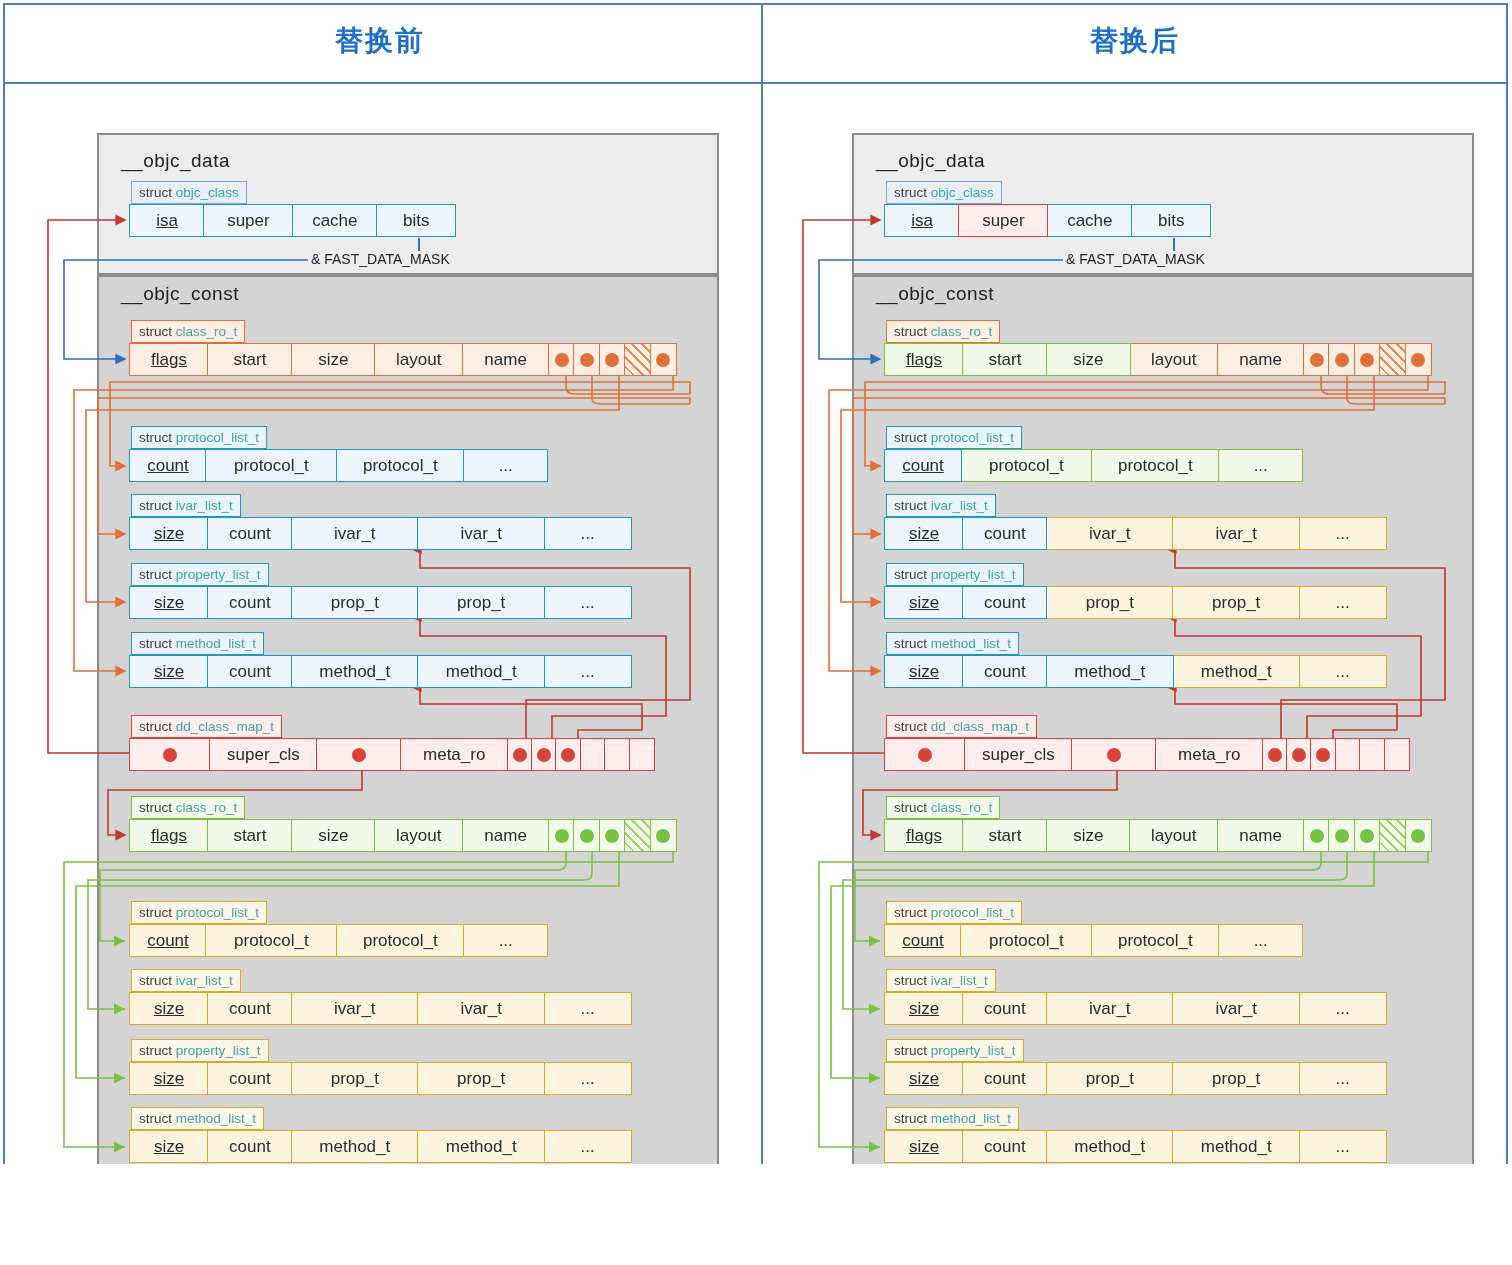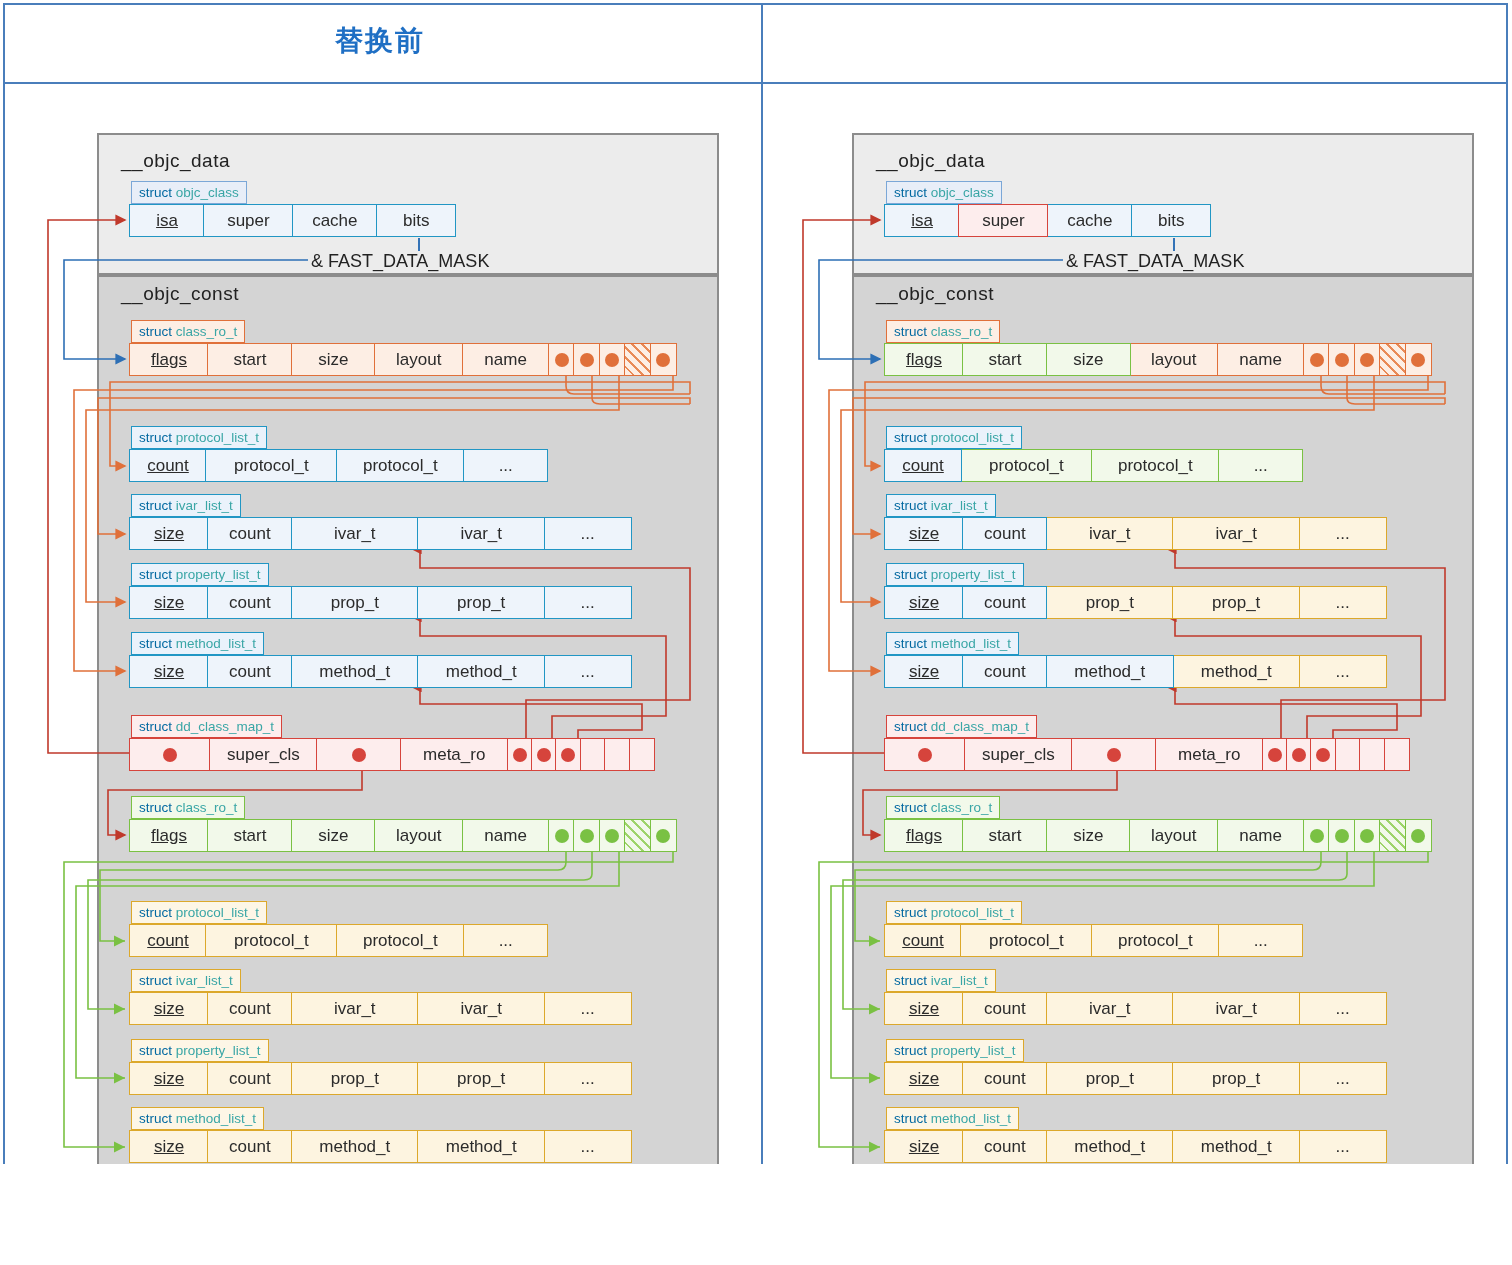--- a/index.html
+++ b/index.html
@@ -18,21 +18,21 @@
 
   
   .memblock{position:absolute;box-sizing:border-box;border:2px solid #8c8c8c;}
   .objc-data{background:#ececec;}
   .objc-const{background:#d4d4d4;}
   .memlabel{position:absolute;font-size:19px;color:#222;letter-spacing:.5px;}
 
   
   .tag{position:absolute;box-sizing:border-box;height:23px;line-height:21px;
        font-size:13.5px;padding:0 7px;border-width:1px;border-style:solid;white-space:nowrap;z-index:6;}
-  .tag .kw{color:#0369a1;text-align:right;}
+  .tag .kw{color:#404040;text-align:right;}
   .tag .ty{color:#3aa6a6;}
 
   
   .row{position:absolute;display:flex;height:33px;z-index:5;}
   .cell{box-sizing:border-box;border-width:1.6px;border-style:solid;margin-left:-1.6px;
         display:flex;align-items:center;justify-content:center;
         font-size:17px;color:#2b2b2b;white-space:nowrap;}
   .cell:first-child{margin-left:0;text-decoration:underline;}
 
   
@@ -49,37 +49,38 @@
   .b-bluehdr{border-color:#2196c4;background:#eaf2fb;}
 
   .dot{width:14px;height:14px;border-radius:50%;}
   .dot-o{background:#e0703a;}
   .dot-g{background:#7ac143;}
   .dot-r{background:#d6443c;}
 
   .hatch{background-image:repeating-linear-gradient(45deg,transparent 0 5px,#e98a56 5px 7px);}
   .hatch-g{background-image:repeating-linear-gradient(45deg,transparent 0 5px,#9ed46a 5px 7px);}
 
-  .masklabel{position:absolute;font-size:18px;background:#ececec;padding:0 3px;color:#222;z-index:7;}
+  .masklabel{position:absolute;font-size:14px;background:#ececec;padding:0 3px;color:#222;z-index:7;}
 
   svg.wires{position:absolute;left:0;top:0;width:1512px;height:1265px;overflow:visible;pointer-events:none;z-index:2;}
   svg.wires path,svg.wires line{fill:none;}
 
   .watermark{position:absolute;right:28px;top:1192px;font-size:15px;color:#b6b6b6;letter-spacing:1px;}
 </style>
 </head>
 <body>
 
 <div id="root">
 
   <div class="frame"></div>
   <div class="hdr-sep"></div>
   <div class="col-sep"></div>
 
   <div class="panel-title pt-left">替换前</div>
+  <div class="panel-title pt-right">替换后</div>
 
   <svg class="wires">
     <defs>
       <marker id="ar-red" markerWidth="7" markerHeight="7" refX="6" refY="3.5" orient="auto">
         <polygon points="0,0 7,3.5 0,7" fill="#c0392b"></polygon>
         </marker>
       <marker id="ar-blue" markerWidth="7" markerHeight="7" refX="6" refY="3.5" orient="auto">
         <polygon points="0,0 7,3.5 0,7" fill="#2d6fb5"></polygon>
         </marker>
       <marker id="ar-orange" markerWidth="7" markerHeight="7" refX="6" refY="3.5" orient="auto">

